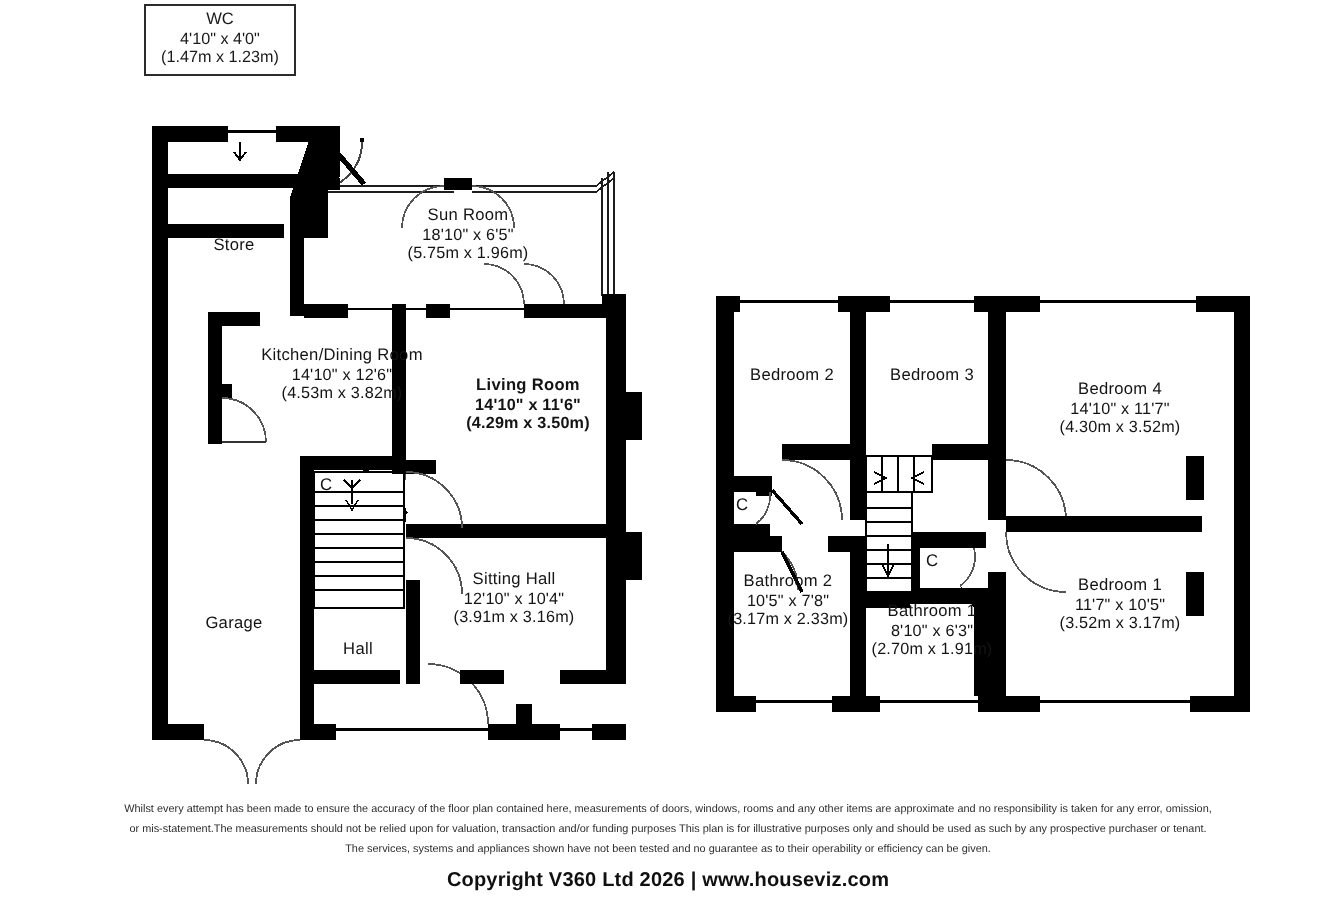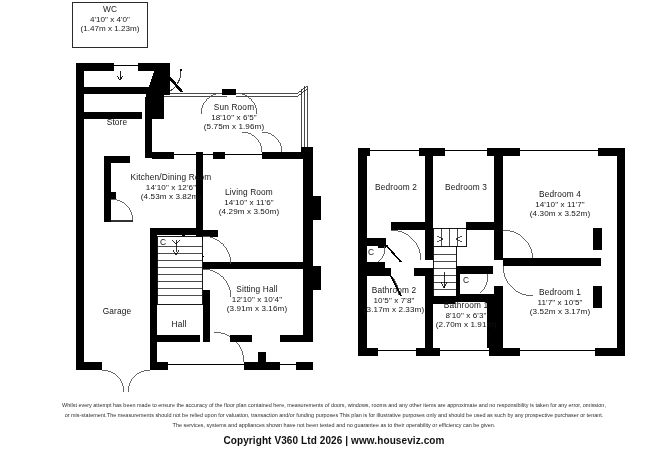--- a/index.html
+++ b/index.html
@@ -49,21 +49,21 @@
   .room-label.compact .rl-name {
     font-size: 8.3px;
   }
 
   
   #wc-callout {
     position: absolute;
     left: 72px;
     top: 2px;
     width: 76px;
-    height: 46px;
+    height: 36px;
     border: 1px solid #2b2b2b;
     background: #ffffff;
     box-sizing: border-box;
     text-align: center;
     padding-top: 2px;
     line-height: 1.18;
     z-index: 6;
   }
   #wc-callout .rl-name { font-size: 8.3px; display: block; }
   #wc-callout .rl-imp,
@@ -317,21 +317,21 @@
   <span class="rl-imp">18'10" x 6'5"</span>
   <span class="rl-met">(5.75m x 1.96m)</span>
 </div>
 
 <div class="room-label" style="left:106px; top:173px; width:130px;">
   <span class="rl-name">Kitchen/Dining Room</span>
   <span class="rl-imp">14'10" x 12'6"</span>
   <span class="rl-met">(4.53m x 3.82m)</span>
 </div>
 
-<div class="room-label" style="left:197px; top:188px; width:104px;">
+<div class="room-label" style="left:212px; top:188px; width:104px;font-weight:bold;">
   <span class="rl-name">Living Room</span>
   <span class="rl-imp">14'10" x 11'6"</span>
   <span class="rl-met">(4.29m x 3.50m)</span>
 </div>
 
 <div class="room-label" style="left:205px; top:285px; width:104px;">
   <span class="rl-name">Sitting Hall</span>
   <span class="rl-imp">12'10" x 10'4"</span>
   <span class="rl-met">(3.91m x 3.16m)</span>
 </div>

